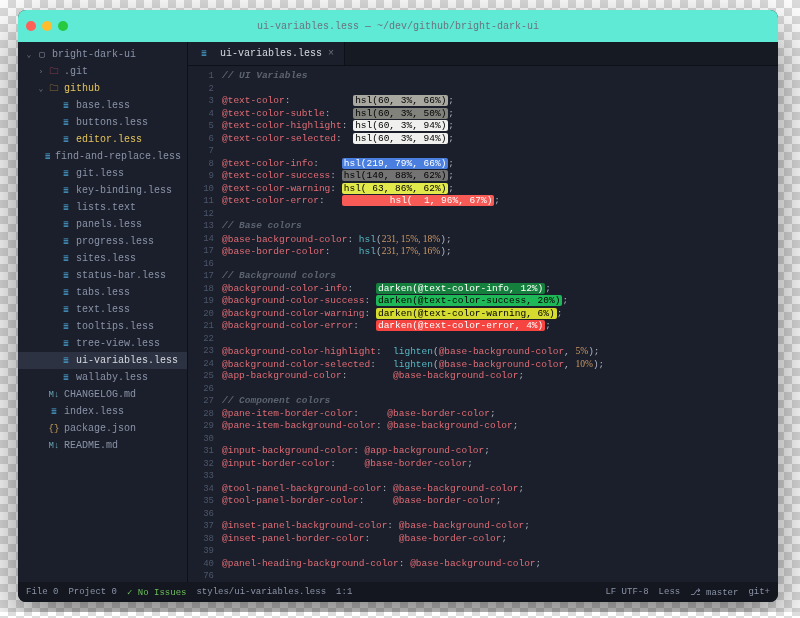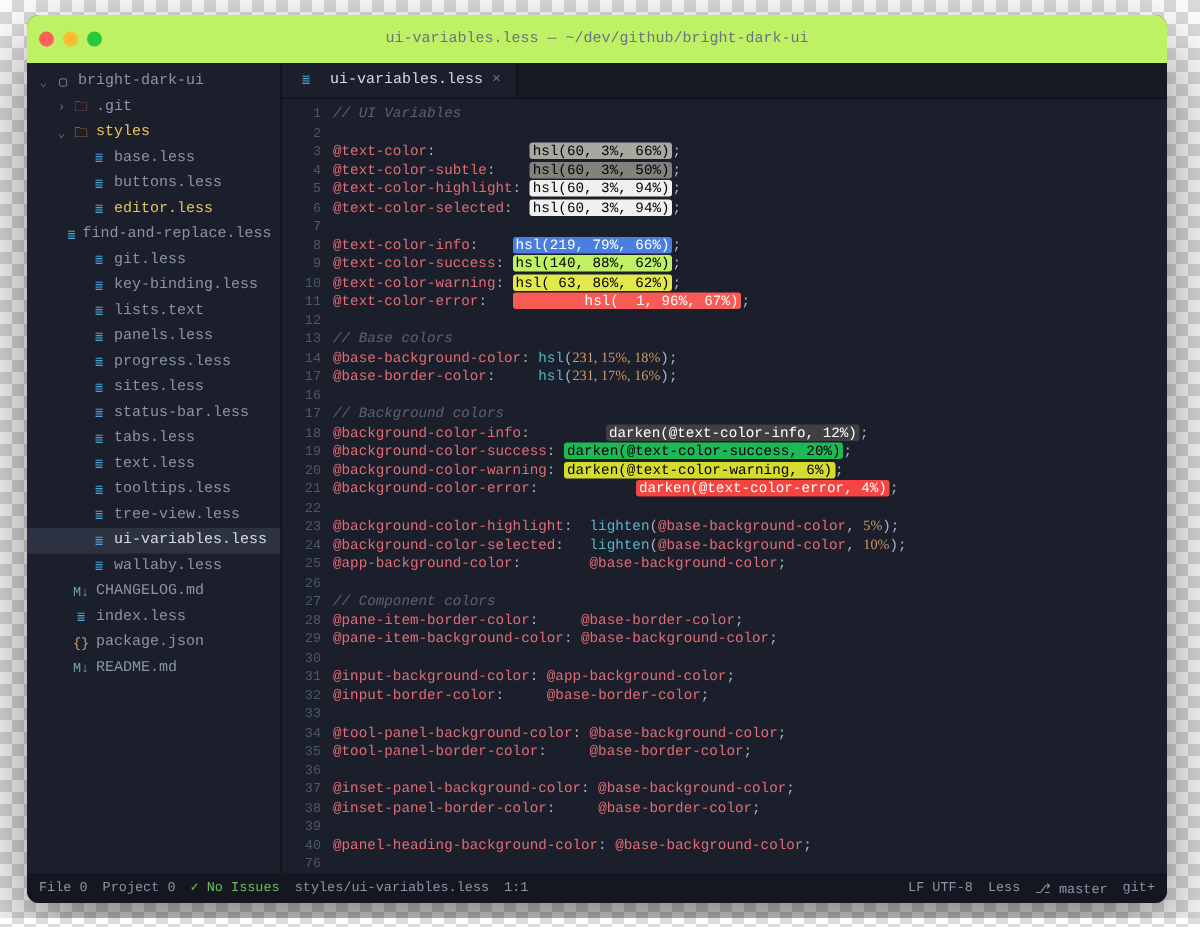--- a/index.html
+++ b/index.html
@@ -4,21 +4,21 @@
 <style>
 * { margin: 0; padding: 0; box-sizing: border-box; font-family: Menlo, Monaco, 'Courier New', monospace; }
 body { background: transparent; display: flex; align-items: flex-start; justify-content: flex-start; }
 .checker { position: fixed; inset: 0; background-image:
   linear-gradient(45deg, #ddd 25%, transparent 25%),
   linear-gradient(-45deg, #ddd 25%, transparent 25%),
   linear-gradient(45deg, transparent 75%, #ddd 75%),
   linear-gradient(-45deg, transparent 75%, #ddd 75%);
   background-size: 16px 16px; background-position: 0 0, 0 8px, 8px -8px, -8px 0; background-color: #fff; z-index: -1; }
 .window { position: relative; width: 760px; margin: 10px 18px; background: #1b1f2b; border-radius: 8px; box-shadow: 0 20px 50px rgba(0,0,0,.5); overflow: hidden; font-size: 10px; color: #abb2bf; }
-.titlebar { height: 22px; background: #bef264; display: flex; align-items: center; padding: 16px 8px; position: relative; }
+.titlebar { height: 22px; background: #5eead4; display: flex; align-items: center; padding: 16px 8px; position: relative; }
 .traffic { display: flex; gap: 6px; }
 .dot { width: 10px; height: 10px; border-radius: 50%; }
 .dot.r { background: #ff5f56; } .dot.y { background: #ffbd2e; } .dot.g { background: #27c93f; }
 .titlebar .title { position: absolute; left: 0; right: 0; text-align: center; font-size: 10px; color: #6c7280; }
 .body { display: flex; height: 540px; }
 .sidebar { width: 170px; background: #1b1f2b; border-right: 1px solid #0d1016; padding: 4px 0; overflow: hidden; }
 .tree-row { display: flex; align-items: center; height: 17px; padding: 0 6px; color: #8a93a8; white-space: nowrap; cursor: pointer; }
 .tree-row.sel { background: #2c3242; color: #d7dae0; }
 .tree-row.active { color: #e6c55a; }
 .tree-row .ind { display: inline-block; }
@@ -30,21 +30,21 @@
 .json-i { color: #caa35a; }
 .editor { flex: 1; display: flex; flex-direction: column; background: #1b1f2b; }
 .tabs { height: 24px; display: flex; align-items: stretch; background: #161a23; border-bottom: 1px solid #0d1016; }
 .tab { display: flex; align-items: center; padding: 0 10px; background: #1b1f2b; border-right: 1px solid #0d1016; color: #d7dae0; gap: 6px; }
 .tab .x { color: #6c7280; font-size: 10px; }
 .code { flex: 1; display: flex; overflow: hidden; }
 .gutter { width: 34px; text-align: right; padding: 4px 8px 4px 0; color: #4c566a; background: #1b1f2b; }
 .gutter div { height: 12.5px; line-height: 12.5px; font-size: 9px; }
 .lines { flex: 1; padding: 4px 0; }
 .line { height: 12.5px; line-height: 12.5px; font-size: 9.5px; white-space: pre; }
-.tok-cm { color: #5c6370; font-style: italic; }
+.tok-cm { color: #5c6370; font-style: italic; font-weight: bold; }
 .tok-var { color: #e06c75; }
 .tok-fn { color: #56b6c2; }
 .tok-val { color: #d19a66; font-family: Liberation Serif, serif; }
 .tok-p { color: #abb2bf; }
 .swatch { padding: 0 2px; border-radius: 2px; }
 .statusbar { height: 20px; background: #14171f; display: flex; align-items: center; padding: 0 8px; font-size: 9px; color: #8a93a8; gap: 10px; }
 .statusbar .spacer { flex: 1; }
 .statusbar .ok { color: #6bbf59; }
 </style>
 </head>
@@ -73,21 +73,21 @@
           <div class="tree-row">
             <span class="ind" style="width: 12px;"></span>
             <span class="chev">›</span>
             <span class="ico folder-red">🗀</span>
             <span>.git</span>
           </div>
           <div class="tree-row active">
             <span class="ind" style="width: 12px;"></span>
             <span class="chev">⌄</span>
             <span class="ico folder">🗀</span>
-            <span>styles</span>
+            <span>github</span>
           </div>
           <div class="tree-row">
             <span class="ind" style="width: 24px;"></span>
             <span class="chev">&nbsp;</span>
             <span class="ico file-i">≣</span>
             <span>base.less</span>
           </div>
           <div class="tree-row">
             <span class="ind" style="width: 24px;"></span>
             <span class="chev">&nbsp;</span>
@@ -265,33 +265,33 @@
           </div>
         <div class="lines" id="lines">
             <div class="line"><span class="tok-cm">// UI Variables</span></div>
             <div class="line"></div>
             <div class="line"><span class="tok-var">@text-color</span><span class="tok-p">:           </span><span class="swatch" style="background: rgb(168, 168, 161); color: rgb(0, 0, 0);">hsl(60, 3%, 66%)</span><span class="tok-p">;</span></div>
             <div class="line"><span class="tok-var">@text-color-subtle</span><span class="tok-p">:    </span><span class="swatch" style="background: rgb(130, 130, 125); color: rgb(0, 0, 0); margin-top: 20px;">hsl(60, 3%, 50%)</span><span class="tok-p">;</span></div>
             <div class="line"><span class="tok-var">@text-color-highlight</span><span class="tok-p">: </span><span class="swatch" style="background: rgb(240, 240, 238); color: rgb(0, 0, 0);">hsl(60, 3%, 94%)</span><span class="tok-p">;</span></div>
             <div class="line"><span class="tok-var">@text-color-selected</span><span class="tok-p">:  </span><span class="swatch" style="background: rgb(240, 240, 238); color: rgb(0, 0, 0);">hsl(60, 3%, 94%)</span><span class="tok-p">;</span></div>
             <div class="line"></div>
             <div class="line"><span class="tok-var">@text-color-info</span><span class="tok-p">:    </span><span class="swatch" style="background: rgb(74, 127, 224); color: rgb(255, 255, 255);">hsl(219, 79%, 66%)</span><span class="tok-p">;</span></div>
-            <div class="line"><span class="tok-var">@text-color-success</span><span class="tok-p">: </span><span class="swatch" style="background: #bef264; color: rgb(0, 0, 0); font-family: Liberation Mono, monospace;">hsl(140, 88%, 62%)</span><span class="tok-p">;</span></div>
+            <div class="line"><span class="tok-var">@text-color-success</span><span class="tok-p">: </span><span class="swatch" style="background: #737373; color: rgb(0, 0, 0); font-family: Liberation Mono, monospace;">hsl(140, 88%, 62%)</span><span class="tok-p">;</span></div>
             <div class="line"><span class="tok-var">@text-color-warning</span><span class="tok-p">: </span><span class="swatch" style="background: rgb(226, 233, 74); color: rgb(0, 0, 0);">hsl( 63, 86%, 62%)</span><span class="tok-p">;</span></div>
             <div class="line"><span class="tok-var">@text-color-error</span><span class="tok-p">:   </span><span class="swatch" style="background: rgb(248, 90, 86); color: rgb(255, 255, 255); padding-left: 48px;">hsl(  1, 96%, 67%)</span><span class="tok-p">;</span></div>
             <div class="line"></div>
             <div class="line"><span class="tok-cm">// Base colors</span></div>
             <div class="line"><span class="tok-var">@base-background-color</span><span class="tok-p">: </span><span class="tok-fn">hsl</span><span class="tok-p">(</span><span class="tok-val">231, 15%, 18%</span><span class="tok-p">);</span></div>
             <div class="line"><span class="tok-var">@base-border-color</span><span class="tok-p">:     </span><span class="tok-fn">hsl</span><span class="tok-p">(</span><span class="tok-val">231, 17%, 16%</span><span class="tok-p">);</span></div>
             <div class="line"></div>
             <div class="line"><span class="tok-cm">// Background colors</span></div>
-            <div class="line"><span class="tok-var">@background-color-info</span><span class="tok-p">:    </span><span class="swatch" style="background: #404040; color: rgb(255, 255, 255); margin-left: 28px;">darken(@text-color-info, 12%)</span><span class="tok-p">;</span></div>
+            <div class="line"><span class="tok-var">@background-color-info</span><span class="tok-p">:    </span><span class="swatch" style="background: #15803d; color: rgb(255, 255, 255);">darken(@text-color-info, 12%)</span><span class="tok-p">;</span></div>
             <div class="line"><span class="tok-var">@background-color-success</span><span class="tok-p">: </span><span class="swatch" style="background: rgb(31, 184, 88); color: rgb(0, 0, 0);">darken(@text-color-success, 20%)</span><span class="tok-p">;</span></div>
             <div class="line"><span class="tok-var">@background-color-warning</span><span class="tok-p">: </span><span class="swatch" style="background: rgb(213, 219, 47); color: rgb(0, 0, 0);">darken(@text-color-warning, 6%)</span><span class="tok-p">;</span></div>
-            <div class="line"><span class="tok-var">@background-color-error</span><span class="tok-p">:   </span><span class="swatch" style="background: rgb(246, 69, 64); color: rgb(255, 255, 255); margin-left: 48px;">darken(@text-color-error, 4%)</span><span class="tok-p">;</span></div>
+            <div class="line"><span class="tok-var">@background-color-error</span><span class="tok-p">:   </span><span class="swatch" style="background: rgb(246, 69, 64); color: rgb(255, 255, 255);">darken(@text-color-error, 4%)</span><span class="tok-p">;</span></div>
             <div class="line"></div>
             <div class="line"><span class="tok-var">@background-color-highlight</span><span class="tok-p">:  </span><span class="tok-fn">lighten</span><span class="tok-p">(</span><span class="tok-var">@base-background-color</span><span class="tok-p">, </span><span class="tok-val">5%</span><span class="tok-p">);</span></div>
             <div class="line"><span class="tok-var">@background-color-selected</span><span class="tok-p">:   </span><span class="tok-fn">lighten</span><span class="tok-p">(</span><span class="tok-var">@base-background-color</span><span class="tok-p">, </span><span class="tok-val">10%</span><span class="tok-p">);</span></div>
             <div class="line"><span class="tok-var">@app-background-color</span><span class="tok-p">:        </span><span class="tok-var">@base-background-color</span><span class="tok-p">;</span></div>
             <div class="line"></div>
             <div class="line"><span class="tok-cm">// Component colors</span></div>
             <div class="line"><span class="tok-var">@pane-item-border-color</span><span class="tok-p">:     </span><span class="tok-var">@base-border-color</span><span class="tok-p">;</span></div>
             <div class="line"><span class="tok-var">@pane-item-background-color</span><span class="tok-p">: </span><span class="tok-var">@base-background-color</span><span class="tok-p">;</span></div>
             <div class="line"></div>
             <div class="line"><span class="tok-var">@input-background-color</span><span class="tok-p">: </span><span class="tok-var">@app-background-color</span><span class="tok-p">;</span></div>

